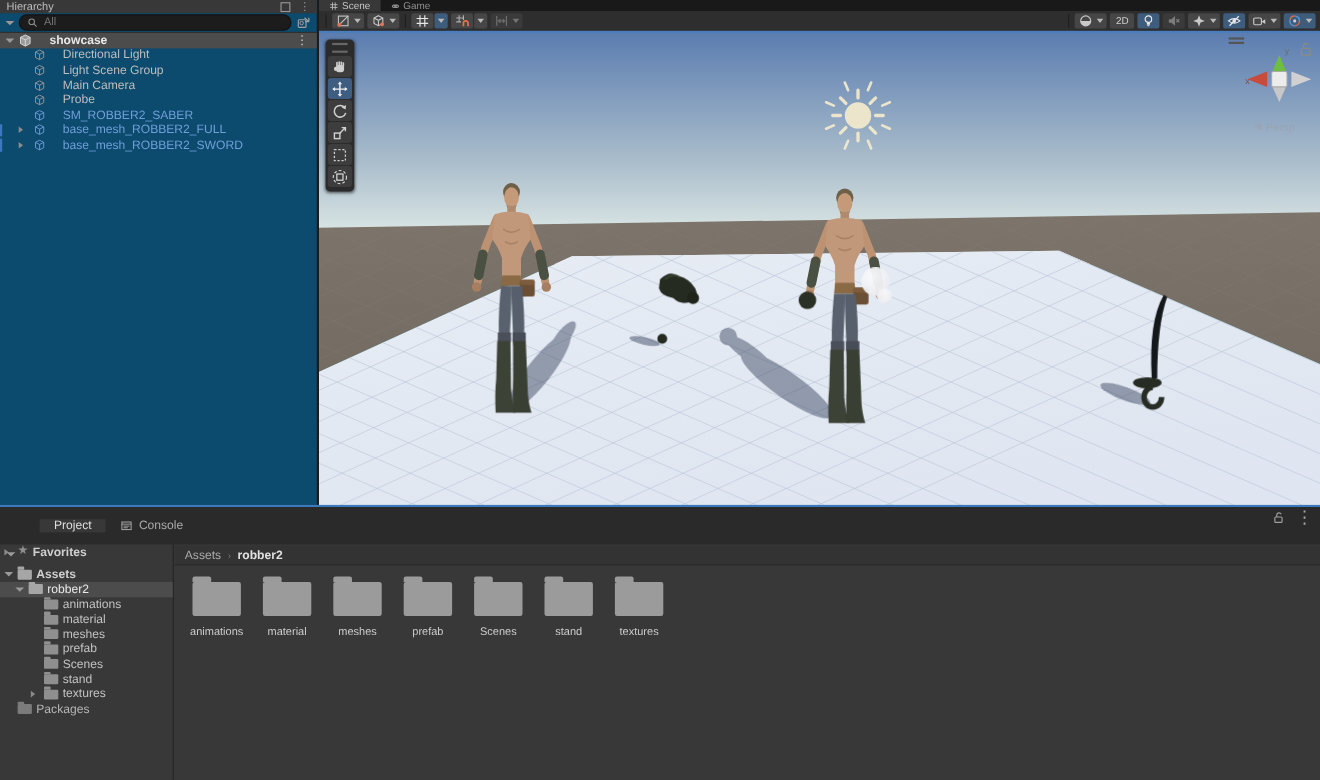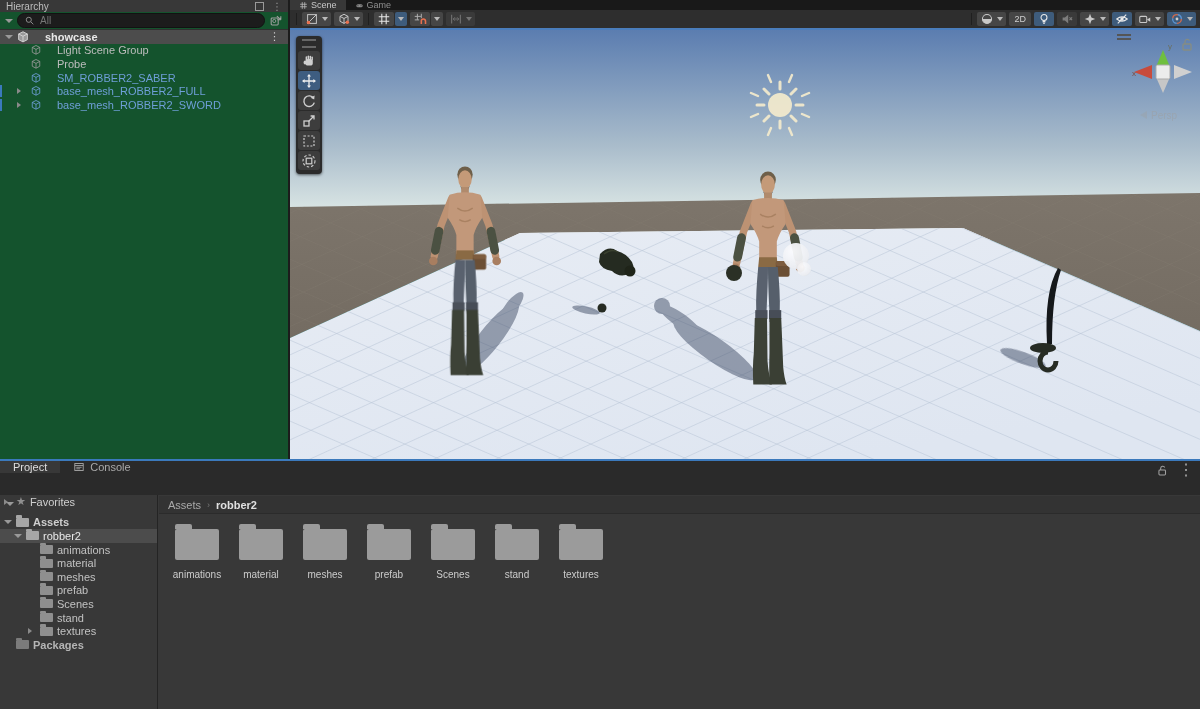--- a/index.html
+++ b/index.html
@@ -4,21 +4,21 @@
 <style>
   html,body{margin:0;padding:0;background:#383838;width:1200px;height:709px;overflow:hidden;
     font-family:"Liberation Sans",sans-serif;color:#c8c8c8;-webkit-font-smoothing:antialiased;}
   .abs{position:absolute;}
   svg{display:block;}
   .ic12{width:12px;height:12px;flex:0 0 12px;}
   .ic14{width:14px;height:14px;flex:0 0 14px;}
   .ic16{width:16px;height:16px;flex:0 0 16px;}
 
   
-  #hierarchy{left:0;top:0;width:288px;height:459px;background:#14532d;border-right:2px solid #1c1c1c;}
+  #hierarchy{left:0;top:0;width:288px;height:459px;background:#0c4a6e;border-right:2px solid #1c1c1c;}
   .hier-header{height:12px;display:flex;align-items:center;justify-content:space-between;
     font-size:10px;color:#bdbdbd;padding:0 6px;background:#383838;}
   .hh-icons{display:flex;gap:8px;align-items:center;color:#9a9a9a;}
   .sqicon{width:7px;height:7px;border:1px solid #9a9a9a;}
   .hier-searchrow{height:17px;display:flex;align-items:center;gap:4px;padding:0 5px;border-bottom:1px solid #2f2f2f;}
   .caret-down{width:0;height:0;border-top:4px solid #999;border-left:4px solid transparent;border-right:4px solid transparent;}
   .searchbox{flex:1;height:13px;background:#1c1c1c;border:1px solid #121212;border-radius:8px;
     display:flex;align-items:center;gap:4px;padding:0 6px;font-size:10px;color:#777;}
   .hrow{height:13.6px;display:flex;align-items:center;font-size:11px;color:#bdbdbd;position:relative;padding-left:30px;gap:15px;}
   .hrow .tri{width:0;height:0;border-left:4px solid #8a8a8a;border-top:3.5px solid transparent;border-bottom:3.5px solid transparent;
@@ -52,21 +52,21 @@
   .tools{position:absolute;left:6px;top:36px;width:26px;background:#2b2b2b;border-radius:4px;
     box-shadow:0 1px 3px rgba(0,0,0,.6);padding:2px 0 3px;}
   .tool-handle{width:14px;height:5px;margin:1px auto 3px;border-top:2px solid #666;border-bottom:2px solid #666;}
   .tool{width:22px;height:19px;margin:1px auto;border-radius:3px;background:#3d3d3d;display:flex;
     align-items:center;justify-content:center;color:#cfcfcf;}
   .tool.active{background:#3e5d80;color:#eee;}
 
   
   #focusline{left:0;top:459px;width:1200px;height:2px;background:#3b79bc;}
   #project{left:0;top:461px;width:1200px;height:248px;background:#383838;}
-  .ptabs{height:34px;background:#2a2a2a;display:flex;align-items:flex-start;position:relative;}
+  .ptabs{height:34px;background:#2a2a2a;display:flex;align-items:center;position:relative;padding-left:36px;}
   .ptab{padding:0 13px;font-size:11px;display:flex;align-items:center;gap:5px;color:#a9a9a9;}
   .ptab.active{background:#383838;color:#dedede;}
   .ptabs-right{position:absolute;right:6px;top:0;height:17px;display:flex;align-items:center;gap:9px;color:#a5a5a5;}
   .ptoolbar{height:17px;display:flex;align-items:center;position:relative;padding:0 6px;}
   .psearch{position:absolute;left:848px;top:2px;width:247px;height:12px;background:#1c1c1c;
     border:1px solid #121212;border-radius:8px;display:flex;align-items:center;padding:0 6px;}
   .ptool-icons{position:absolute;left:1098px;top:1px;display:flex;gap:9px;align-items:center;color:#a5a5a5;height:15px;}
   .star-glyph{font-size:11px;color:#8f8f8f;line-height:1;}
   .breadcrumb{position:absolute;left:159px;top:35px;right:0;height:17px;background:#333333;
     border-bottom:1px solid #2b2b2b;display:flex;align-items:center;gap:6px;font-size:11px;padding:0 9px;}
@@ -243,21 +243,33 @@
         <use href="#i-scene"></use>
       </svg>
     <span class="hlabel" style="font-weight:bold">showcase</span>
     <span class="kebab">⋮</span>
   </div>
 
   <div class="hrow">
     <svg class="ic12" viewBox="0 0 16 16" style="color:#9a9a9a">
         <use href="#i-cube"></use>
       </svg>
+    <span class="hlabel">Directional Light</span>
+  </div>
+  <div class="hrow">
+    <svg class="ic12" viewBox="0 0 16 16" style="color:#9a9a9a">
+        <use href="#i-cube"></use>
+      </svg>
     <span class="hlabel">Light Scene Group</span>
+  </div>
+  <div class="hrow">
+    <svg class="ic12" viewBox="0 0 16 16" style="color:#9a9a9a">
+        <use href="#i-cube"></use>
+      </svg>
+    <span class="hlabel">Main Camera</span>
   </div>
   <div class="hrow">
     <svg class="ic12" viewBox="0 0 16 16" style="color:#9a9a9a">
         <use href="#i-cube"></use>
       </svg>
     <span class="hlabel">Probe</span>
   </div>
   <div class="hrow prefab">
     <svg class="ic12" viewBox="0 0 16 16">
         <use href="#i-cube"></use>
@@ -718,21 +730,21 @@
   <div class="breadcrumb">
     <span class="bc-root">Assets</span>
     <span class="bc-sep">›</span>
     <span class="bc-cur">robber2</span>
   </div>
 
   <div class="ltree">
     <div class="trow" style="padding-left:16px">
       <span class="tri" style="left:4px"></span>
       <span class="star-glyph">★</span>
-      <span style="font-weight:normal;color:#cfcfcf">Favorites</span>
+      <span style="font-weight:bold;color:#cfcfcf">Favorites</span>
     </div>
     <div class="gap2"></div>
     <div class="trow" style="padding-left:16px">
       <span class="triD" style="left:4px"></span>
       <span class="sf open"></span>
       <span style="font-weight:bold;color:#cfcfcf">Assets</span>
     </div>
     <div class="trow sel" style="padding-left:26px">
       <span class="triD" style="left:14px"></span>
       <span class="sf open"></span>
@@ -762,21 +774,21 @@
       <span class="sf"></span>
       <span>stand</span>
     </div>
     <div class="trow" style="padding-left:40px">
       <span class="tri" style="left:28px"></span>
       <span class="sf"></span>
       <span>textures</span>
     </div>
     <div class="trow" style="padding-left:16px">
       <span class="sf dim"></span>
-      <span style="font-weight:bold;color:#b5b5b5">Packages</span>
+      <span style="font-weight:normal;color:#b5b5b5">Packages</span>
     </div>
   </div>
 
   <div class="folders">
     <div class="fcell">
       <div class="bigfolder"></div>
       <div class="flabel">animations</div>
     </div>
     <div class="fcell">
       <div class="bigfolder"></div>

